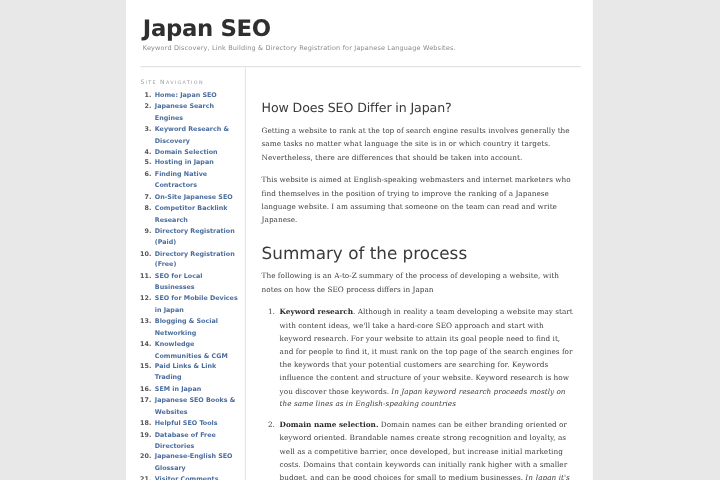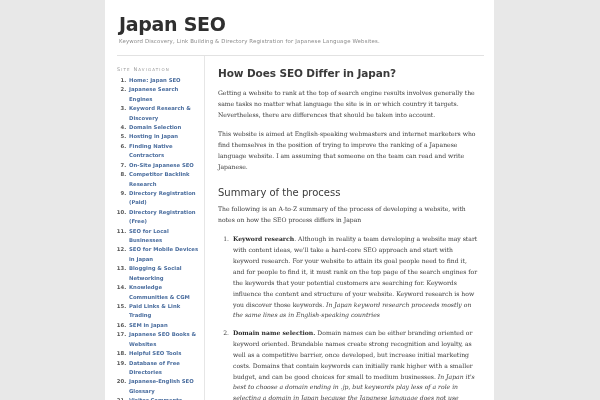--- a/index.html
+++ b/index.html
@@ -87,28 +87,28 @@
     font-weight: bold;
   }
   .content {
     flex: 1;
     padding: 11px 14px 0 13px;
     box-sizing: border-box;
   }
   h1.article-title {
     font-family: "DejaVu Sans", sans-serif;
     font-size: 10.5px;
-    font-weight: bold;
+    font-weight: normal;
     color: #3a3a3a;
-    margin: 0 0 9px 0;
+    margin: 17px 0 9px 0;
     letter-spacing: -0.1px;
   }
   h2.section-title {
     font-family: "DejaVu Sans", sans-serif;
-    font-size: 10px;
+    font-size: 14px;
     font-weight: normal;
     color: #3a3a3a;
     margin: 14px 0 6px 0;
   }
   .content p {
     font-family: "DejaVu Serif", serif;
     font-size: 6.1px;
     line-height: 1.78;
     color: #3d3d3d;
     margin: 0 0 9px 0;

